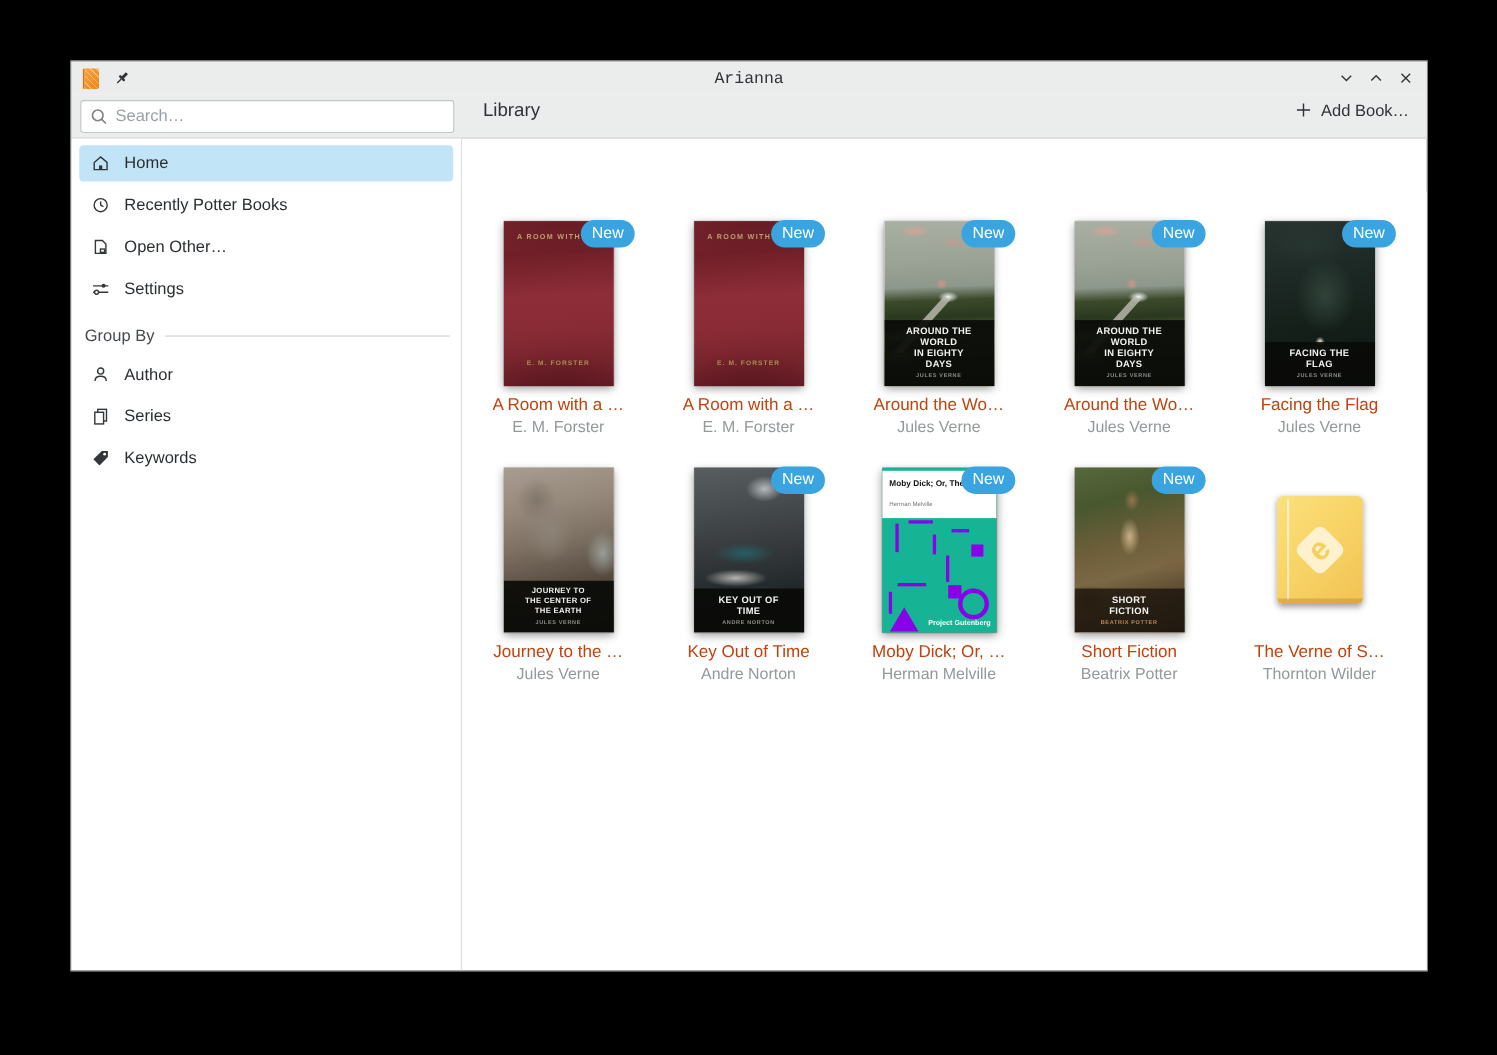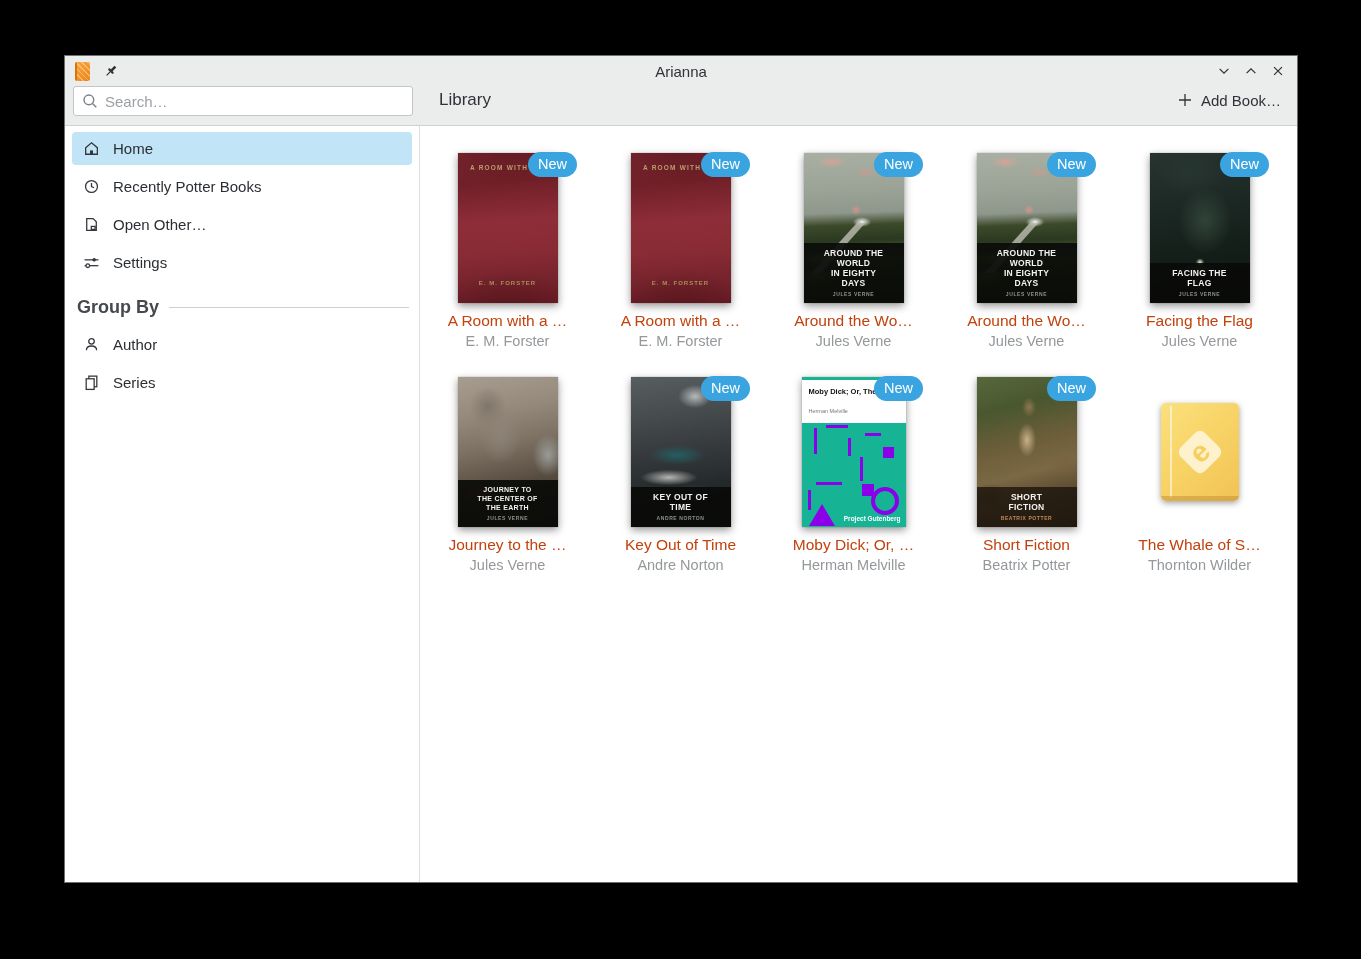--- a/index.html
+++ b/index.html
@@ -4,61 +4,61 @@
 <style>
   * { margin:0; padding:0; box-sizing:border-box; }
   html,body { width:1361px; height:959px; background:#000; overflow:hidden;
               font-family:"Liberation Sans", sans-serif; }
 
   .window { position:absolute; left:64px; top:55px; width:1234px; height:828px;
             background:#fff; border:1px solid #6e6e6e; display:flex; flex-direction:column; }
 
   
   .titlebar { height:30px; background:#ebecec; position:relative; display:flex;
-              align-items:center; padding:0 10px; flex:0 0 auto; }
+              align-items:center; padding:0 10px; flex:0 0 auto;font-family:Liberation Mono, monospace; }
   .app-icon { width:15px; height:19px; border-radius:2px;
               background:linear-gradient(135deg,#f9a63e,#ee8316);
               border-left:2px solid #d7720e; position:relative; overflow:hidden; }
   .app-icon::after { content:''; position:absolute; inset:0;
               background:repeating-linear-gradient(45deg, rgba(255,255,255,.35) 0 1px, transparent 1px 4px); }
   .pin-btn { margin-left:12px; width:18px; height:18px; display:flex; align-items:center; justify-content:center; }
   .win-title { position:absolute; left:0; right:0; text-align:center; font-size:15px; color:#2f3337; }
   .win-controls { margin-left:auto; display:flex; align-items:center; gap:9px; z-index:2; }
   .win-btn { width:18px; height:18px; display:flex; align-items:center; justify-content:center; cursor:default; }
 
   
   .header-row { height:40px; background:#ebecec; border-bottom:1px solid #cfd0d1;
                 display:flex; flex:0 0 auto; }
-  .header-side { width:355px; display:flex; align-items:flex-start; padding-left:8px; flex:0 0 auto;text-decoration:underline; }
+  .header-side { width:355px; display:flex; align-items:center; padding-left:8px; flex:0 0 auto;text-decoration:underline; }
   .search-box { position:relative; width:340px; height:30px; }
   .search-box input { width:100%; height:100%; border:1px solid #c3c5c7; border-radius:3px;
                 background:#fff; padding:0 8px 0 31px; font-size:15px; color:#31363b;
                 font-family:"Liberation Sans", sans-serif; outline:none; }
   .search-box input::placeholder { color:#9aa0a5; }
   .search-icon { position:absolute; left:8px; top:6px; }
   .header-main { flex:1; display:flex; align-items:center; padding:0 16px 11px 19px; }
   .lib-title { font-size:17px; font-weight:500; color:#2f3337; }
   .add-book { margin-left:auto; display:flex; align-items:center; gap:8px; font-size:15px;
               color:#2f3337; cursor:default; }
 
   
   .body { flex:1; display:flex; min-height:0; }
   .sidebar { width:355px; flex:0 0 auto; border-right:1px solid #dcdee0; background:#fff;
              padding:6px 7px 0 7px; }
   .side-item { height:33px; display:flex; align-items:center; gap:13px; padding-left:10px;
                border-radius:4px; margin-bottom:5px; font-size:15px; color:#2b2f33; cursor:default; }
   .side-item.active { background:#c2e4f7; }
   .side-icon { width:18px; height:18px; flex:0 0 auto; display:flex; align-items:center; justify-content:center; }
   .group-head { display:flex; align-items:center; gap:10px; margin:18px 3px 10px 5px; }
-  .group-label { font-size:18px; font-weight:bold; color:#45494d; }
+  .group-label { font-size:15px; font-weight:normal; color:#45494d; }
   .group-line { flex:1; height:1px; background:#cdd0d2; }
 
   .main { flex:1; background:#fff; overflow:hidden;
           padding:27px 0 0 1px; display:flex; flex-wrap:wrap; align-content:flex-start;
-          row-gap:26px; }
+          row-gap:26px;margin-top:48px; }
 
   
   .book-cell { width:173px; display:flex; flex-direction:column; align-items:center; }
   .cover-slot { position:relative; height:150px; width:100%; display:flex;
                 align-items:center; justify-content:center; }
   .cover { position:relative; width:100px; height:150px; overflow:hidden;
            box-shadow:0 3px 8px rgba(0,0,0,.42), 0 0 1px rgba(0,0,0,.35); }
   .new-badge { position:absolute; top:-1px; right:17px; background:#3aa4e0; color:#fff;
                font-size:14.5px; padding:4px 10px 5px; border-radius:17px; z-index:3; }
   .book-title { margin-top:8px; font-size:15.5px; color:#c2410c; line-height:20px; text-align:center;
@@ -291,20 +291,29 @@
         <span class="side-icon">
           <svg width="17" height="17" viewBox="0 0 16 16">
               <rect x="5.5" y="2" width="7.5" height="10" fill="none" stroke="#33373b" stroke-width="1.2"></rect>
               <rect x="3" y="4.5" width="7.5" height="10" fill="#fff" stroke="#33373b" stroke-width="1.2"></rect>
             </svg>
         </span>
         <span>Series</span>
       </div>
 
 
+      <div class="side-item">
+        <span class="side-icon">
+          <svg width="17" height="17" viewBox="0 0 16 16">
+              <path d="M1.8 9 L7 14.2 L14.2 7 V1.8 H9 Z" fill="#33373b"></path>
+              <circle cx="11.4" cy="4.6" r="1.2" fill="#fff"></circle>
+            </svg>
+        </span>
+        <span>Keywords</span>
+      </div>
 
     </div>
 
     <div class="main">
   <div class="book-cell">
     <div class="cover-slot">
       <div class="cover bg-room">
         <span class="room-top">A ROOM WITH A V</span>
         <span class="room-author">E. M. FORSTER</span>
 
@@ -459,18 +468,18 @@
     <div class="cover-slot">
       <div class="cover bg-epub">
 
         <div class="epub-logo">
                 <span>e</span>
               </div>
 
       </div>
 
     </div>
-    <div class="book-title">The Whale of S…</div>
+    <div class="book-title">The Verne of S…</div>
     <div class="book-author">Thornton Wilder</div>
   </div>
 </div>
   </div>
 </div>
 
 </body></html>

